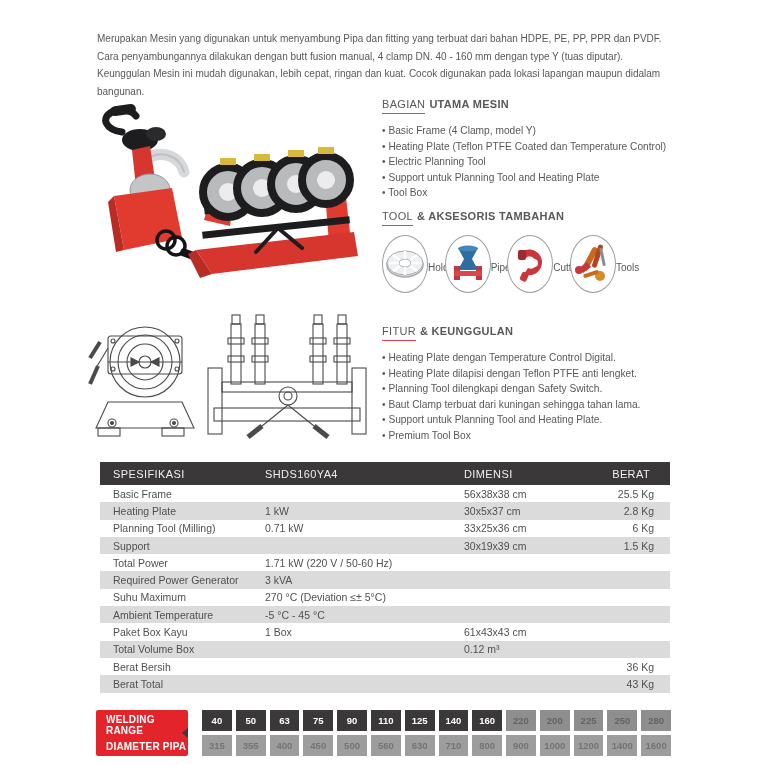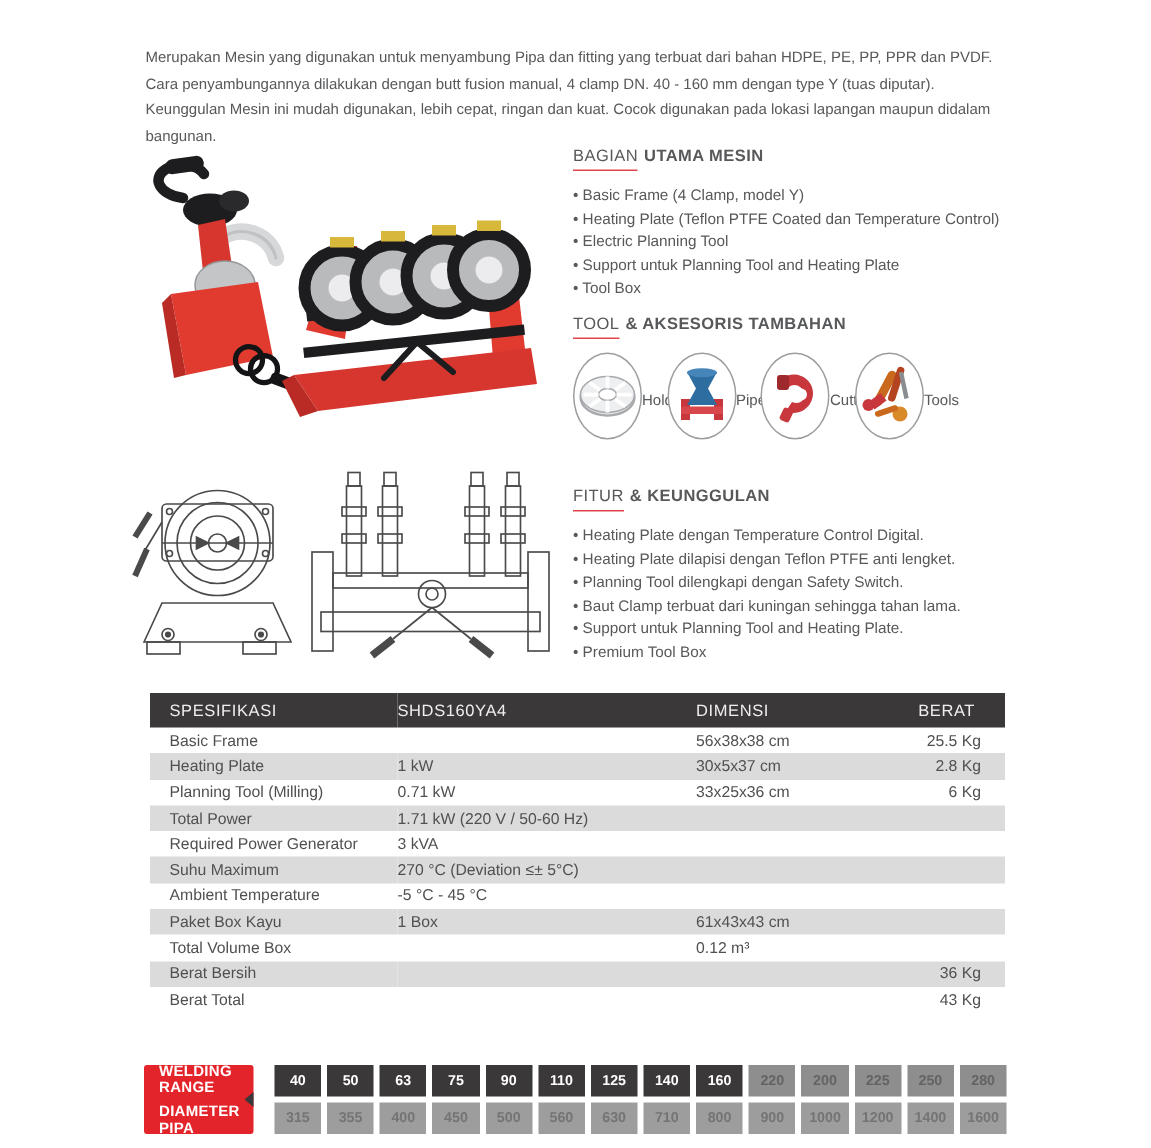--- a/index.html
+++ b/index.html
@@ -35,21 +35,21 @@
   .spec tbody td{height:17.3px;padding:0;}
   .spec tbody tr:nth-child(even){background:#dbdbdb;}
   .spec .c1{text-align:left;padding-left:13px;margin-top:40px;}
   .spec .c2{text-align:left;}
   .spec .c3{text-align:left;padding-left:6px;}
   .spec .c4{text-align:right;padding-right:16px;}
   .spec thead .c4{padding-right:20px;}
 
   
   .weld{position:absolute;left:96px;top:710px;width:575px;height:46px;display:flex;}
-  .weld-label{position:relative;width:73px;background:#e4242b;border-radius:2px;color:#fff;
+  .weld-label{position:relative;width:92px;background:#e4242b;border-radius:2px;color:#fff;
               font-size:10px;font-weight:bold;display:flex;flex-direction:column;
               justify-content:center;gap:5px;padding-left:10px;box-sizing:border-box;
               letter-spacing:.2px;}
   .weld-notch{position:absolute;right:0;top:50%;transform:translateY(-50%);width:0;height:0;
               border-top:5px solid transparent;border-bottom:5px solid transparent;
               border-right:6px solid #3b3839;}
   .weld-grid{flex:1;margin-left:14px;display:grid;grid-template-columns:repeat(14,1fr);
              grid-template-rows:1fr 1fr;gap:4px;}
   .wcell{display:flex;align-items:center;justify-content:center;font-size:9.5px;
          font-weight:bold;}
@@ -293,20 +293,26 @@
           <td class="c3">30x5x37 cm</td>
           <td class="c4">2.8 Kg</td>
         </tr>
       <tr>
           <td class="c1">Planning Tool (Milling)</td>
           <td class="c2">0.71 kW</td>
           <td class="c3">33x25x36 cm</td>
           <td class="c4">6 Kg</td>
         </tr>
       <tr>
+          <td class="c1">Support</td>
+          <td class="c2"></td>
+          <td class="c3">30x19x39 cm</td>
+          <td class="c4">1.5 Kg</td>
+        </tr>
+      <tr>
           <td class="c1">Total Power</td>
           <td class="c2">1.71 kW (220 V / 50-60 Hz)</td>
           <td class="c3"></td>
           <td class="c4"></td>
         </tr>
       <tr>
           <td class="c1">Required Power Generator</td>
           <td class="c2">3 kVA</td>
           <td class="c3"></td>
           <td class="c4"></td>

